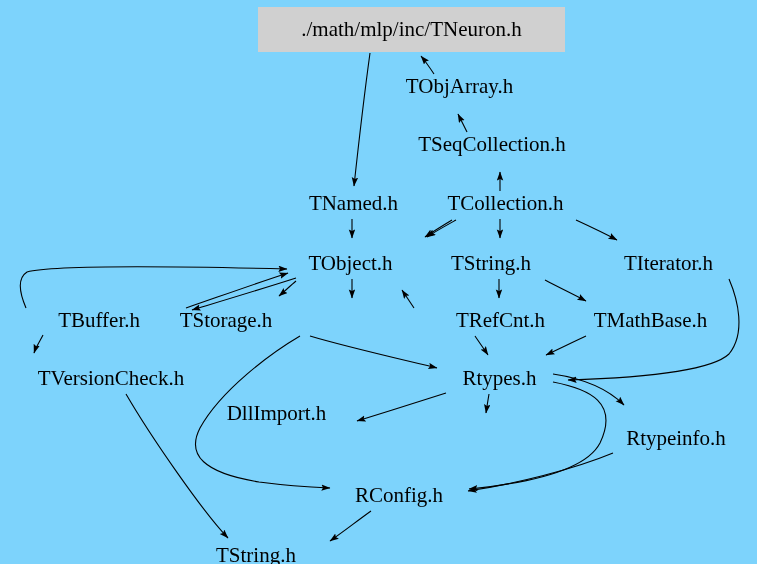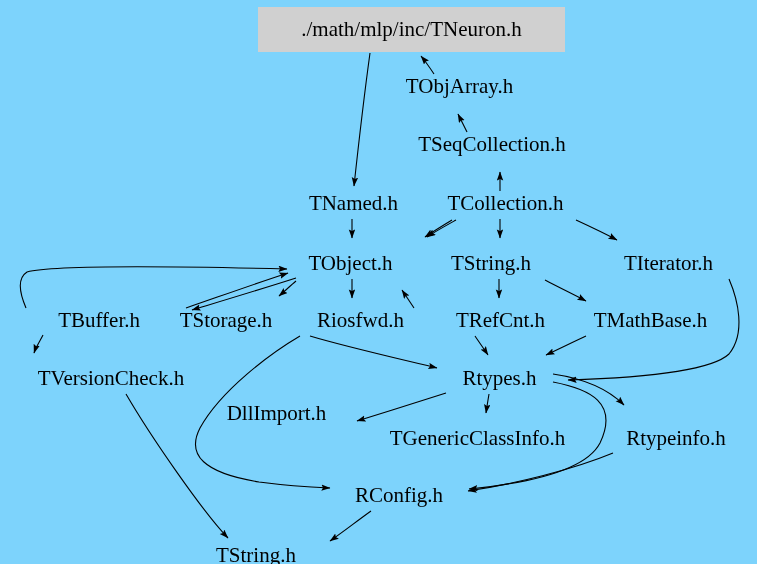--- a/index.html
+++ b/index.html
@@ -153,23 +153,20 @@
   </div>
 
   <div class="node" style="left:32px; top:310px; width:108px; height:24px;text-align:right;">
     <span class="node-label">TBuffer.h</span>
   </div>
 
   <div class="node" style="left:165px; top:310px; width:122px; height:24px;">
     <span class="node-label">TStorage.h</span>
   </div>
 
-  <div class="node" style="left:305px; top:310px; width:111px; height:24px;">
-    <span class="node-label">Riosfwd.h</span>
-  </div>
 
   <div class="node" style="left:445px; top:310px; width:111px; height:24px;">
     <span class="node-label">TRefCnt.h</span>
   </div>
 
   <div class="node" style="left:13px; top:368px; width:196px; height:24px;">
     <span class="node-label">TVersionCheck.h</span>
   </div>
 
   <div class="node" style="left:580px; top:310px; width:141px; height:24px;">
@@ -177,23 +174,20 @@
   </div>
 
   <div class="node" style="left:447px; top:368px; width:105px; height:24px;">
     <span class="node-label">Rtypes.h</span>
   </div>
 
   <div class="node" style="left:211px; top:403px; width:131px; height:24px;">
     <span class="node-label">DllImport.h</span>
   </div>
 
-  <div class="node" style="left:354px; top:428px; width:247px; height:24px;">
-    <span class="node-label">TGenericClassInfo.h</span>
-  </div>
 
   <div class="node" style="left:614px; top:428px; width:124px; height:24px;">
     <span class="node-label">Rtypeinfo.h</span>
   </div>
 
   <div class="node" style="left:340px; top:485px; width:118px; height:24px;">
     <span class="node-label">RConfig.h</span>
   </div>
 
   <div class="node" style="left:195px; top:545px; width:122px; height:24px;">

